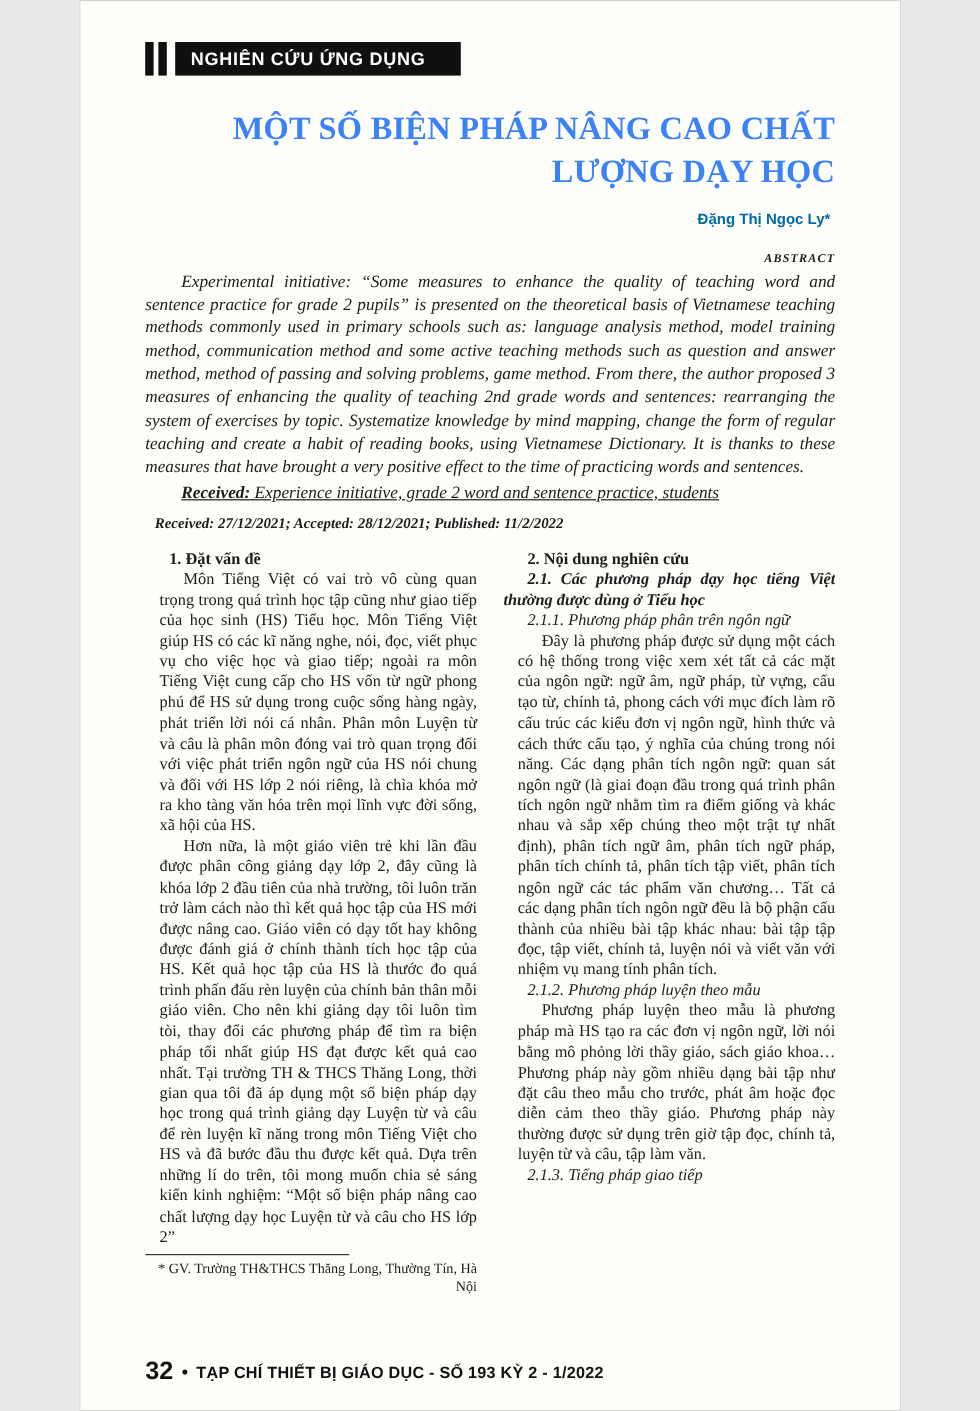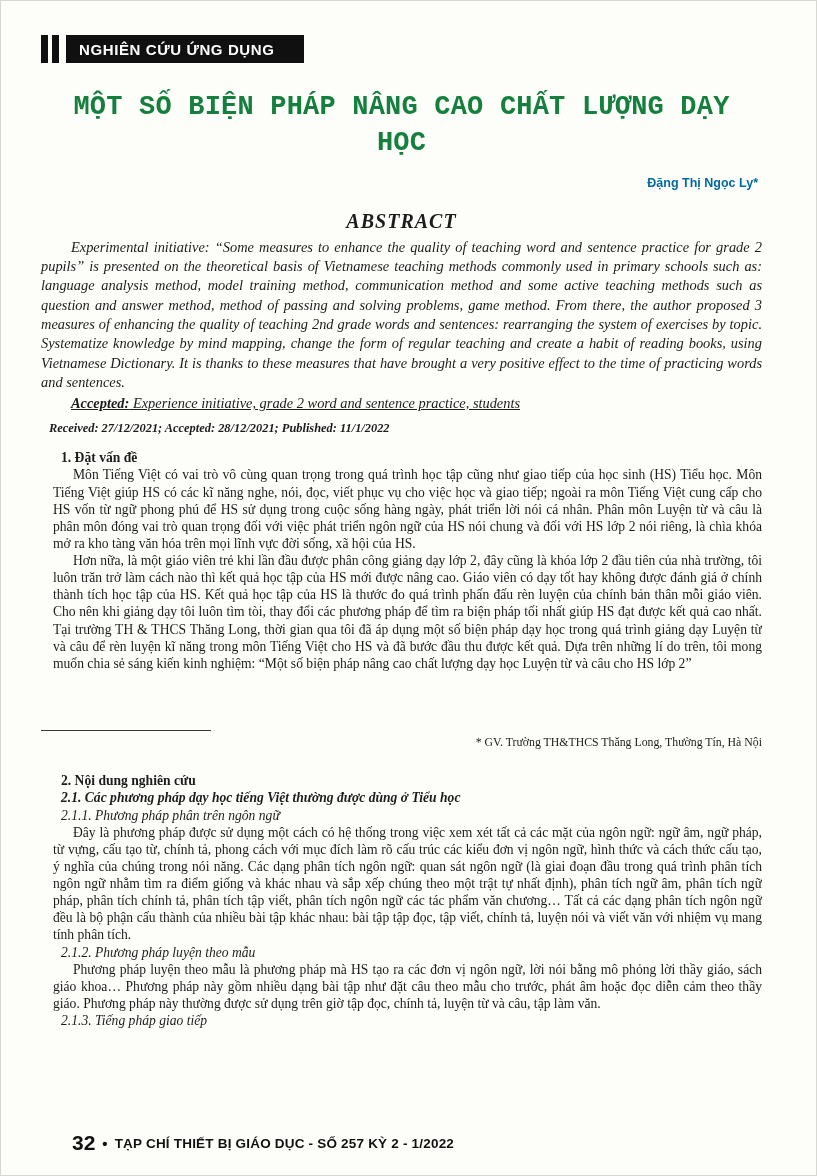--- a/index.html
+++ b/index.html
@@ -1,68 +1,68 @@
 <!DOCTYPE html>
 <html><head>
 <meta charset="utf-8">
 <style>
   * { margin:0; padding:0; box-sizing:border-box; }
   html,body { background:#e9e9e9; }
   body { font-family:"Liberation Serif", serif; }
   .page {
-    width:817px; height:1176px; margin:0 auto; position:relative;
-    background:#fdfdfa; color:#1c1c1c; padding:34px 54px 0 40px;
+    width:685px; height:1176px; margin:0 auto; position:relative;
+    background:#fdfdfa; color:#1c1c1c; padding:34px 54px 0 54px;
     border:1px solid #d8d8d2; overflow:hidden;
   }
   
   .badge-row { display:flex; align-items:stretch; height:28px; margin-bottom:26px; }
   .bar { width:7px; background:#101010; margin-right:4px; }
   .bar.b2 { margin-right:7px; }
   .badge {
     background:#101010; color:#fff; display:flex; align-items:center;
     font-family:"Liberation Sans", sans-serif; font-weight:700; font-size:15px;
     letter-spacing:0.6px; padding:0 30px 0 13px;
   }
   
   .title {
-    font-family:Liberation Mono, monospace; font-weight:700;
-    font-size:27px; line-height:1.35; text-align:center; color:#15803d;
+    font-family:Liberation Serif, serif; font-weight:700;
+    font-size:27px; line-height:1.35; text-align:right; color:#3b82f6;
     margin:8px 0 12px 0; letter-spacing:0.2px;
   }
   .author {
     text-align:right; font-family:"Liberation Sans", sans-serif;
     font-weight:700; font-size:12.5px; color:#0369a1; margin:14px 4px 20px 0;
   }
   
   .abs-heading {
-    text-align:center; font-weight:700; font-style:italic; font-size:20px;
+    text-align:right; font-weight:700; font-style:italic; font-size:10px;
     letter-spacing:1px; margin-bottom:5px;
   }
   .abs-body {
     font-style:italic; font-size:14.4px; line-height:1.34;
     text-align:justify; text-indent:30px;
   }
   .keywords { font-style:italic; font-size:14.4px; text-indent:30px; margin-top:3px; }
   .keywords .underlined { text-decoration:underline; }
   .kw-label { font-weight:700; }
   .dates { font-weight:700; font-style:italic; font-size:12.4px; margin:9px 0 0 8px; }
   
-  .columns { display:flex; gap:22px; margin-top:13px; height:624px; overflow:hidden;flex-direction:column; }
+  .columns { display:flex; gap:22px; margin-top:13px; height:624px; overflow:hidden; }
   .col { flex:1 1 0; font-size:13.6px; line-height:1.26; text-align:justify; }
   .col.left { display:flex; flex-direction:column; }
   .body-p { text-indent:20px;margin-left:12px; }
   .h-bold { font-weight:700; text-indent:20px; }
   .h-bold-italic { font-weight:700; font-style:italic; text-indent:20px; }
   .h-italic { font-style:italic; text-indent:20px; }
   
   .footnote-rule { width:170px; border-top:1px solid #3a3a3a; margin-top:auto; }
   .footnote { font-size:11.8px; line-height:1.3; margin-top:4px; text-align:right; }
   
   .footer {
-    position:absolute; left:71px; bottom:20px;
+    position:absolute; left:54px; bottom:20px;
     display:flex; align-items:center; gap:7px;
     font-family:"Liberation Sans", sans-serif; font-weight:700; color:#111;
   }
   .page-num { font-size:21px; }
   .footer-bullet { font-size:15px; }
   .footer-text { font-size:13.5px; letter-spacing:0.2px; }
 </style>
 </head>
 <body>
 
@@ -78,22 +78,22 @@
 
   <h1 class="title">
     <span>MỘT SỐ BIỆN PHÁP NÂNG CAO CHẤT LƯỢNG DẠY HỌC</span><br>
   </h1>
 
   <div class="author">Đặng Thị Ngọc Ly*</div>
 
   <div class="abstract">
     <div class="abs-heading">ABSTRACT</div>
     <p class="abs-body">Experimental initiative: “Some measures to enhance the quality of teaching word and sentence practice for grade 2 pupils” is presented on the theoretical basis of Vietnamese teaching methods commonly used in primary schools such as: language analysis method, model training method, communication method and some active teaching methods such as question and answer method, method of passing and solving problems, game method. From there, the author proposed 3 measures of enhancing the quality of teaching 2nd grade words and sentences: rearranging the system of exercises by topic. Systematize knowledge by mind mapping, change the form of regular teaching and create a habit of reading books, using Vietnamese Dictionary. It is thanks to these measures that have brought a very positive effect to the time of practicing words and sentences.</p>
-    <p class="keywords"><span class="underlined"><span class="kw-label">Accepted:</span><span> Experience initiative, grade 2 word and sentence practice, students</span></span></p>
-    <p class="dates">Received: 27/12/2021; Accepted: 28/12/2021; Published: 11/1/2022</p>
+    <p class="keywords"><span class="underlined"><span class="kw-label">Received:</span><span> Experience initiative, grade 2 word and sentence practice, students</span></span></p>
+    <p class="dates">Received: 27/12/2021; Accepted: 28/12/2021; Published: 11/2/2022</p>
   </div>
 
   <div class="columns">
 
     <div class="col left">
       <p class="h-bold">1. Đặt vấn đề</p>
       <p class="body-p">Môn Tiếng Việt có vai trò vô cùng quan trọng trong quá trình học tập cũng như giao tiếp của học sinh (HS) Tiểu học. Môn Tiếng Việt giúp HS có các kĩ năng nghe, nói, đọc, viết phục vụ cho việc học và giao tiếp; ngoài ra môn Tiếng Việt cung cấp cho HS vốn từ ngữ phong phú để HS sử dụng trong cuộc sống hàng ngày, phát triển lời nói cá nhân. Phân môn Luyện từ và câu là phân môn đóng vai trò quan trọng đối với việc phát triển ngôn ngữ của HS nói chung và đối với HS lớp 2 nói riêng, là chìa khóa mở ra kho tàng văn hóa trên mọi lĩnh vực đời sống, xã hội của HS.</p>
       <p class="body-p">Hơn nữa, là một giáo viên trẻ khi lần đầu được phân công giảng dạy lớp 2, đây cũng là khóa lớp 2 đầu tiên của nhà trường, tôi luôn trăn trở làm cách nào thì kết quả học tập của HS mới được nâng cao. Giáo viên có dạy tốt hay không được đánh giá ở chính thành tích học tập của HS. Kết quả học tập của HS là thước đo quá trình phấn đấu rèn luyện của chính bản thân mỗi giáo viên. Cho nên khi giảng dạy tôi luôn tìm tòi, thay đổi các phương pháp để tìm ra biện pháp tối nhất giúp HS đạt được kết quả cao nhất. Tại trường TH &amp; THCS Thăng Long, thời gian qua tôi đã áp dụng một số biện pháp dạy học trong quá trình giảng dạy Luyện từ và câu để rèn luyện kĩ năng trong môn Tiếng Việt cho HS và đã bước đầu thu được kết quả. Dựa trên những lí do trên, tôi mong muốn chia sẻ sáng kiến kinh nghiệm: “Một số biện pháp nâng cao chất lượng dạy học Luyện từ và câu cho HS lớp 2”</p>
       <div class="footnote-rule"></div>
       <p class="footnote">* GV. Trường TH&amp;THCS Thăng Long, Thường Tín, Hà Nội</p>
@@ -107,16 +107,16 @@
       <p class="h-italic">2.1.2. Phương pháp luyện theo mẫu</p>
       <p class="body-p">Phương pháp luyện theo mẫu là phương pháp mà HS tạo ra các đơn vị ngôn ngữ, lời nói bằng mô phỏng lời thầy giáo, sách giáo khoa… Phương pháp này gồm nhiều dạng bài tập như đặt câu theo mẫu cho trước, phát âm hoặc đọc diễn cảm theo thầy giáo. Phương pháp này thường được sử dụng trên giờ tập đọc, chính tả, luyện từ và câu, tập làm văn.</p>
       <p class="h-italic">2.1.3. Tiếng pháp giao tiếp</p>
     </div>
 
   </div>
 
   <div class="footer">
     <span class="page-num">32</span>
     <span class="footer-bullet">•</span>
-    <span class="footer-text">TẠP CHÍ THIẾT BỊ GIÁO DỤC - SỐ 257 KỲ 2 - 1/2022</span>
+    <span class="footer-text">TẠP CHÍ THIẾT BỊ GIÁO DỤC - SỐ 193 KỲ 2 - 1/2022</span>
   </div>
 
 </div>
 
 </body></html>

